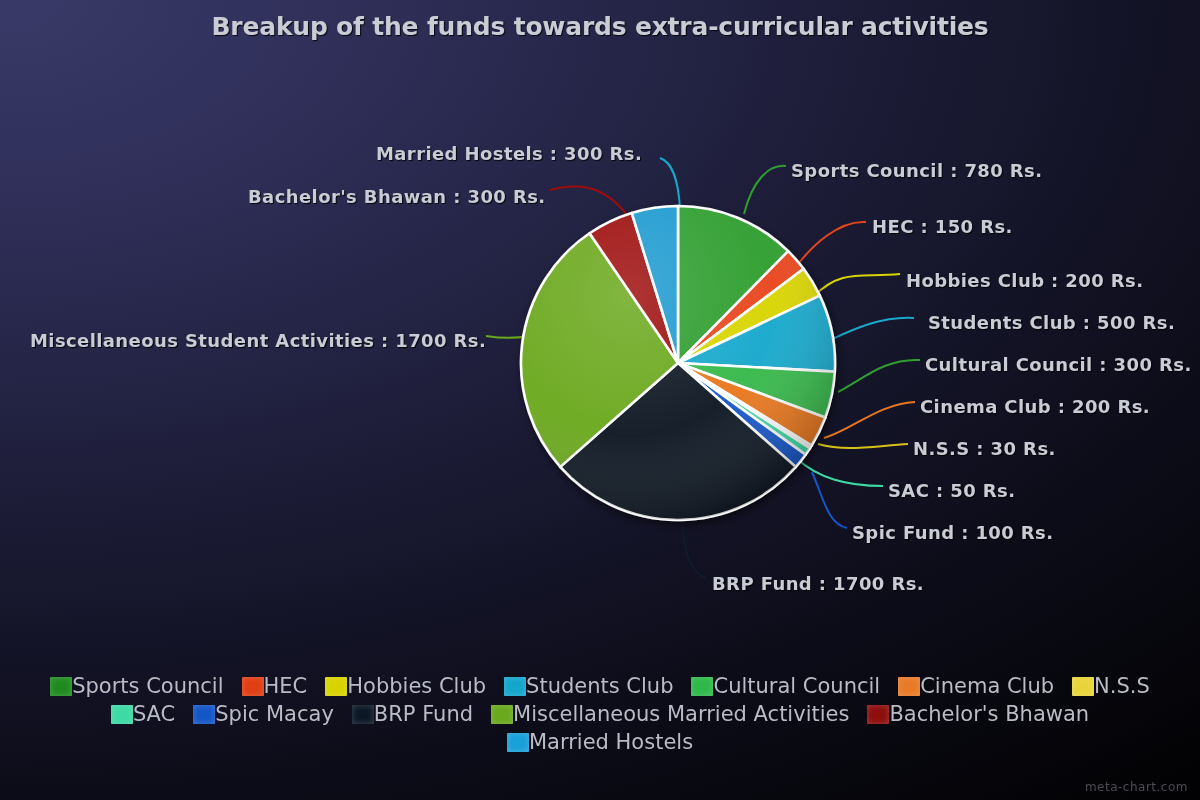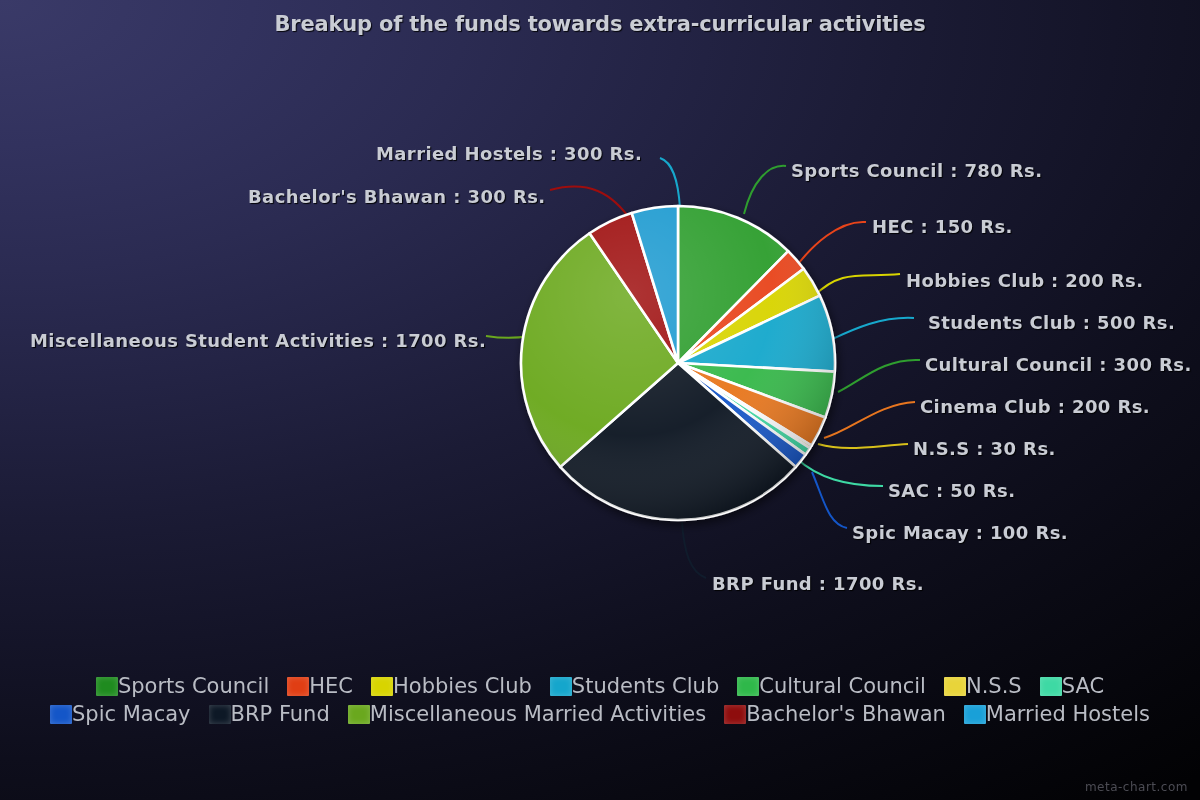--- a/index.html
+++ b/index.html
@@ -30,21 +30,21 @@
         #020204 100%);
   }
 
   
   #chart-title {
     position: absolute;
     left: 0;
     top: 12px;
     width: 1200px;
     text-align: center;
-    font-size: 21px;
+    font-size: 25px;
     font-weight: bold;
     color: #c9ccd4;
     letter-spacing: -0.2px;
     text-shadow: 1px 1px 1px rgba(0,0,0,0.85);
     font-family: "DejaVu Sans", sans-serif;
   }
 
   
   #pie-svg {
     position: absolute;
@@ -168,21 +168,21 @@
       <div class="callout-label left" style="left: 248px; top: 186px;">Bachelor's Bhawan : 300 Rs.</div>
       <div class="callout-label left" style="left: 30px; top: 330px;">Miscellaneous Student Activities : 1700 Rs.</div>
       <div class="callout-label right" style="left: 791px; top: 160px;">Sports Council : 780 Rs.</div>
       <div class="callout-label right" style="left: 872px; top: 216px;">HEC : 150 Rs.</div>
       <div class="callout-label right" style="left: 906px; top: 270px;">Hobbies Club : 200 Rs.</div>
       <div class="callout-label right" style="left: 919px; top: 312px; margin-left: 9px;">Students Club : 500 Rs.</div>
       <div class="callout-label right" style="left: 925px; top: 354px;">Cultural Council : 300 Rs.</div>
       <div class="callout-label right" style="left: 920px; top: 396px;">Cinema Club : 200 Rs.</div>
       <div class="callout-label right" style="left: 913px; top: 438px;">N.S.S : 30 Rs.</div>
       <div class="callout-label right" style="left: 888px; top: 480px;">SAC : 50 Rs.</div>
-      <div class="callout-label right" style="left: 852px; top: 522px;">Spic Macay : 100 Rs.</div>
+      <div class="callout-label right" style="left: 852px; top: 522px;">Spic Fund : 100 Rs.</div>
       <div class="callout-label right" style="left: 712px; top: 573px;">BRP Fund : 1700 Rs.</div>
     </div>
 
   <div id="legend">
       <div class="legend-item">
         <span class="legend-swatch" style="background: rgb(31, 139, 31);"></span>
         <span class="legend-text">Sports Council</span>
       </div>
       <div class="legend-item">
         <span class="legend-swatch" style="background: rgb(224, 62, 20);"></span>
@@ -194,20 +194,24 @@
       </div>
       <div class="legend-item">
         <span class="legend-swatch" style="background: rgb(21, 166, 204);"></span>
         <span class="legend-text">Students Club</span>
       </div>
       <div class="legend-item">
         <span class="legend-swatch" style="background: rgb(47, 184, 74);"></span>
         <span class="legend-text">Cultural Council</span>
       </div>
       <div class="legend-item">
+        <span class="legend-swatch" style="background: rgb(232, 122, 40);"></span>
+        <span class="legend-text">Cinema Club</span>
+      </div>
+      <div class="legend-item">
         <span class="legend-swatch" style="background: rgb(232, 212, 58);"></span>
         <span class="legend-text">N.S.S</span>
       </div>
       <div class="legend-item">
         <span class="legend-swatch" style="background: rgb(62, 217, 164);"></span>
         <span class="legend-text">SAC</span>
       </div>
       <div class="legend-item">
         <span class="legend-swatch" style="background: rgb(20, 86, 200);"></span>
         <span class="legend-text">Spic Macay</span>

